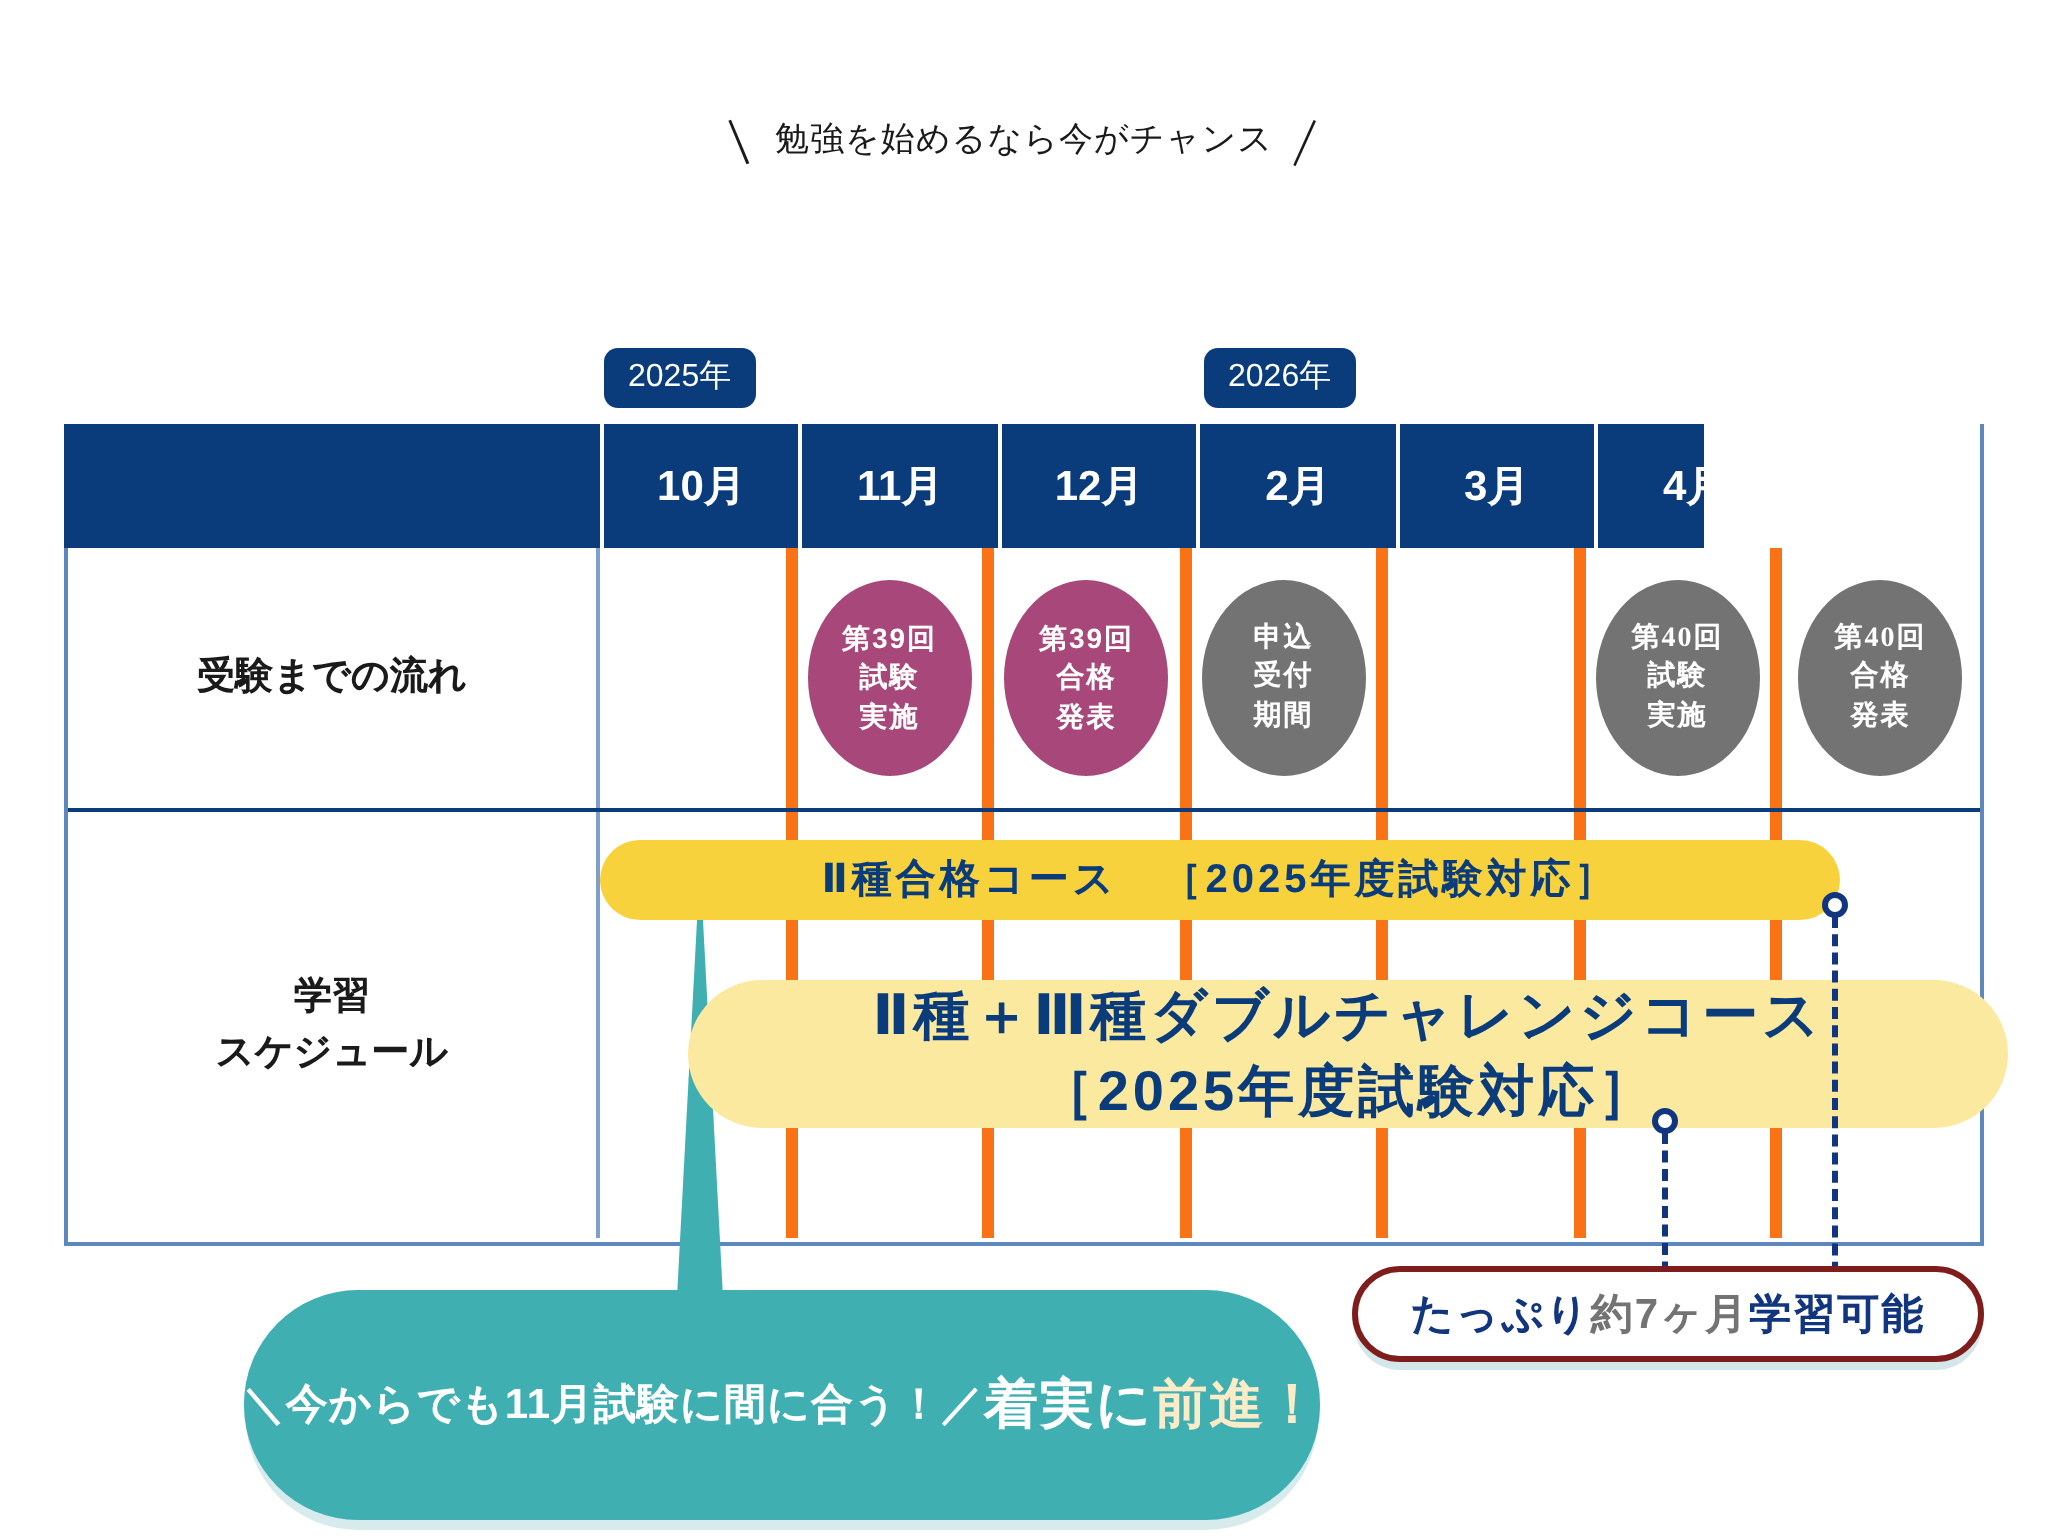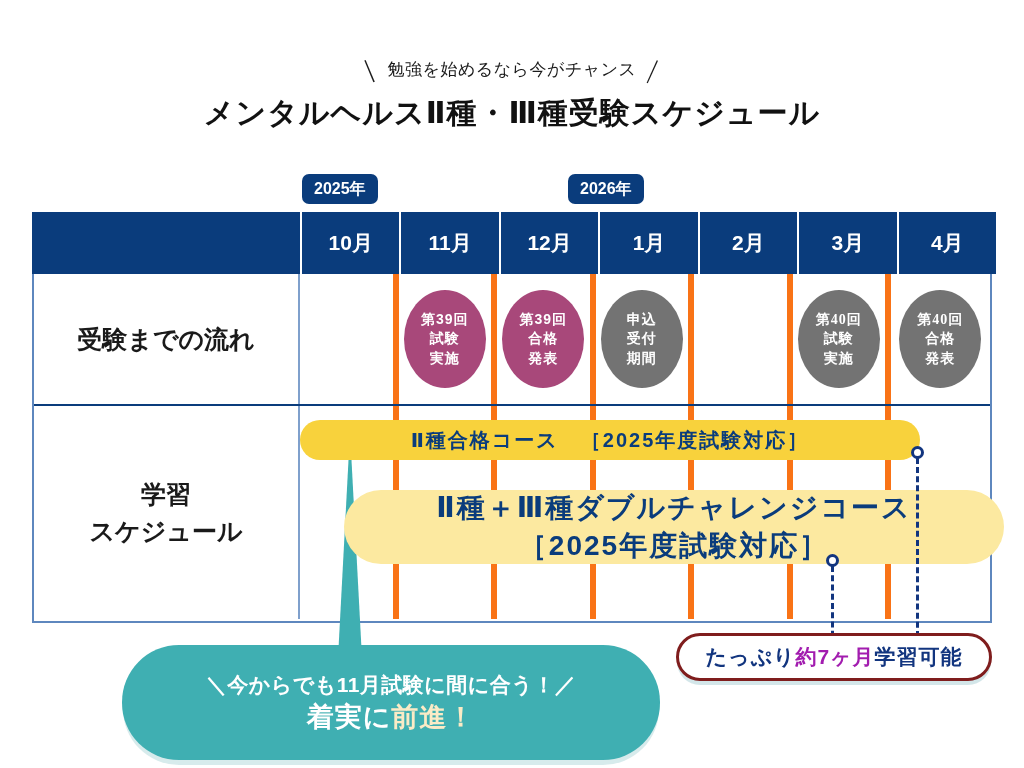--- a/index.html
+++ b/index.html
@@ -60,43 +60,43 @@
 
   
   .year-badge {
     position: absolute;
     height: 30px;
     line-height: 30px;
     padding: 0 12px;
     background: #0A3C7C;
     color: #ffffff;
     font-size: 16px;
-    font-weight: bold;
+    font-weight: normal;
     border-radius: 7px;
     white-space: nowrap;
   }
   #year-2025 { top: 174px; left: 302px; }
-  #year-2026 { top: 174px; left: 568px; }
+  #year-2026 { top: 174px; left: 602px; }
 
   
   #schedule-table {
     position: absolute;
     top: 212px;
     left: 32px;
     width: 960px;
     height: 411px;
     border: 2px solid #5E87BE;
     border-top: none;
     background: #ffffff;
   }
 
   .thead {
     position: absolute;
     top: 0; left: -2px;
-    width: 964px;
+    width: 820px;
     height: 62px;
     background: #0A3C7C;
     display: flex;
   }
   .th-label { width: 268px; flex: none; }
   .th-month {
     flex: none;
     width: 99.43px;
     color: #ffffff;
     font-size: 21px;
@@ -117,21 +117,21 @@
   #row-flow     { top: 62px;  height: 132px; border-bottom: 2px solid #0A3C7C; }
   #row-schedule { top: 194px; height: 213px; }
 
   .row-label {
     width: 266px;
     flex: none;
     display: flex;
     align-items: center;
     justify-content: center;
     text-align: center;
-    font-size: 25px;
+    font-size: 19px;
     font-weight: bold;
     color: #1a1a1a;
     line-height: 1.45;
     border-right: 2px solid #7FA0CC;
   }
   .cell {
     flex: none;
     width: 98.5px;
     border-right: 6px solid #f97316;
     display: flex;
@@ -244,32 +244,32 @@
     align-items: center;
     justify-content: center;
     font-size: 21px;
     font-weight: bold;
     color: #12357F;
     letter-spacing: 1px;
     white-space: nowrap;
     z-index: 9;
     box-shadow: 0 5px 0 -1px rgba(175,210,215,0.55);
   }
-  .hl-crimson { color: #a21caf; }
+  .hl-crimson { color: #737373; }
 
   #callout-balloon {
     position: absolute;
     top: 645px;
     left: 122px;
     width: 538px;
     height: 115px;
     background: #3FAFB2;
     border-radius: 57px;
     display: flex;
-    flex-direction: column;
+    flex-direction: row;
     align-items: center;
     justify-content: center;
     z-index: 9;
     box-shadow: 0 6px 0 -1px rgba(175,215,218,0.5);
   }
   .balloon-l1 {
     font-size: 21px;
     font-weight: bold;
     color: #ffffff;
     letter-spacing: 0.5px;
@@ -288,33 +288,31 @@
 </style>
 </head>
 <body>
 
 <div id="stage">
 
   <div class="subtitle-row">
     <span class="subtitle-slash slash-left">＼</span><span class="subtitle-text">勉強を始めるなら今がチャンス</span><span class="subtitle-slash slash-right">／</span>
   </div>
 
-  <div class="main-title">メンタルヘルスⅡ種・Ⅲ種受験スケジュール</div>
 
   <div class="year-badge" id="year-2025">2025年</div>
   <div class="year-badge" id="year-2026">2026年</div>
 
   <div id="schedule-table">
 
     <div class="thead">
       <div class="th-label"></div>
       <div class="th-month">10月</div>
       <div class="th-month">11月</div>
       <div class="th-month">12月</div>
-      <div class="th-month">1月</div>
       <div class="th-month">2月</div>
       <div class="th-month">3月</div>
       <div class="th-month">4月</div>
     </div>
 
     <div class="trow" id="row-flow">
       <div class="row-label">受験までの流れ</div>
 
       <div class="cell"></div>
 

